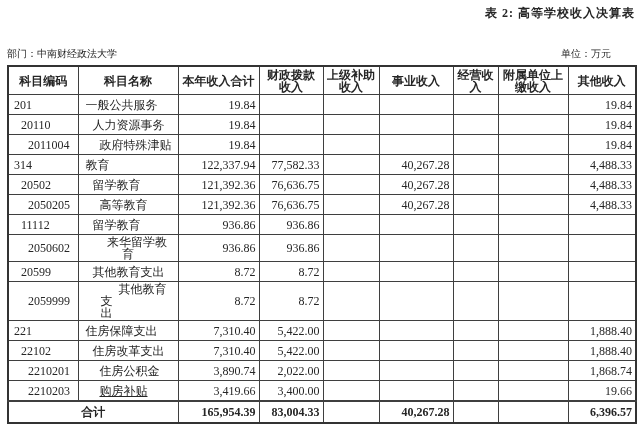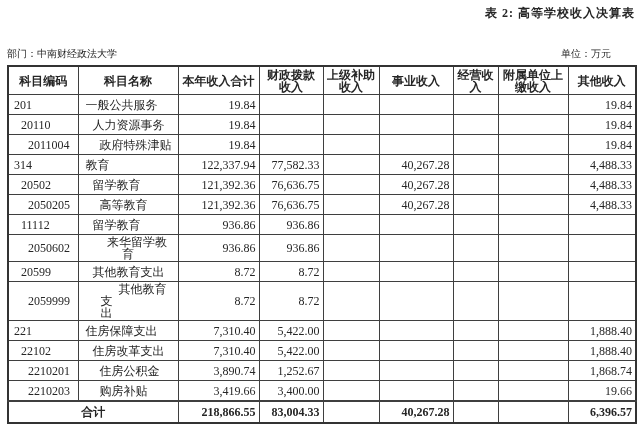--- a/index.html
+++ b/index.html
@@ -212,43 +212,43 @@
           <td class="col-num"></td>
           <td class="col-num"></td>
           <td class="col-num"></td>
           <td class="col-num"></td>
           <td class="col-num">1,888.40</td>
         </tr>
         <tr>
           <td class="col-code" style="text-indent: 16px; margin-top: 20px;">2210201</td>
           <td class="col-name" style="text-indent: 18px;">住房公积金</td>
           <td class="col-num">3,890.74</td>
-          <td class="col-num">1,252.67</td>
+          <td class="col-num">2,022.00</td>
           <td class="col-num"></td>
           <td class="col-num"></td>
           <td class="col-num"></td>
           <td class="col-num"></td>
           <td class="col-num">1,868.74</td>
         </tr>
         <tr>
           <td class="col-code" style="text-indent: 16px;">2210203</td>
-          <td class="col-name" style="text-indent: 18px;">购房补贴</td>
+          <td class="col-name" style="text-indent: 18px; text-decoration: underline;">购房补贴</td>
           <td class="col-num">3,419.66</td>
           <td class="col-num">3,400.00</td>
           <td class="col-num"></td>
           <td class="col-num"></td>
           <td class="col-num"></td>
           <td class="col-num"></td>
           <td class="col-num">19.66</td>
         </tr>
       </tbody>
     <tfoot>
       <tr class="total-row">
         <td class="total-label" colspan="2">合计</td>
-        <td class="col-num">218,866.55</td>
+        <td class="col-num">165,954.39</td>
         <td class="col-num">83,004.33</td>
         <td class="col-num"></td>
         <td class="col-num">40,267.28</td>
         <td class="col-num"></td>
         <td class="col-num"></td>
         <td class="col-num">6,396.57</td>
       </tr>
     </tfoot>
   </table>
 </div>

